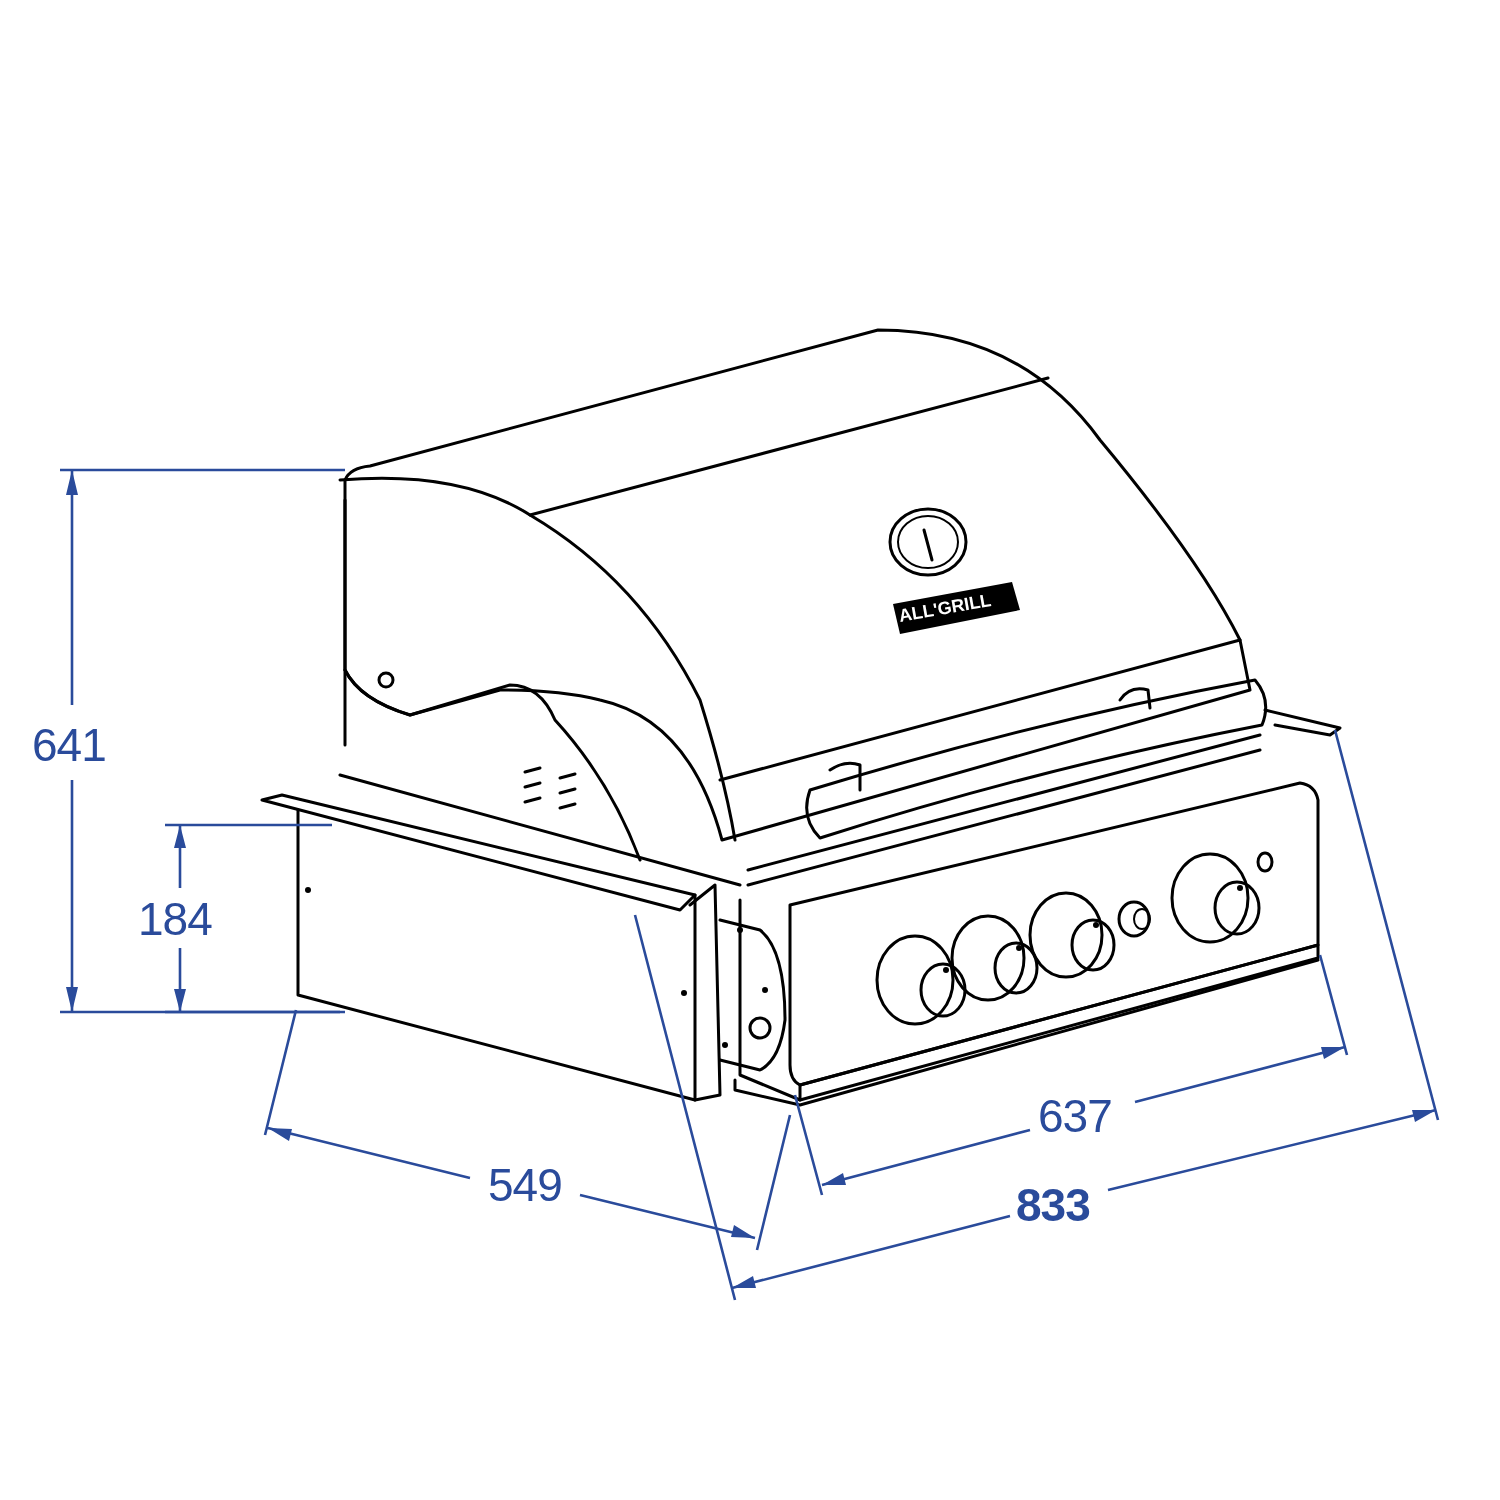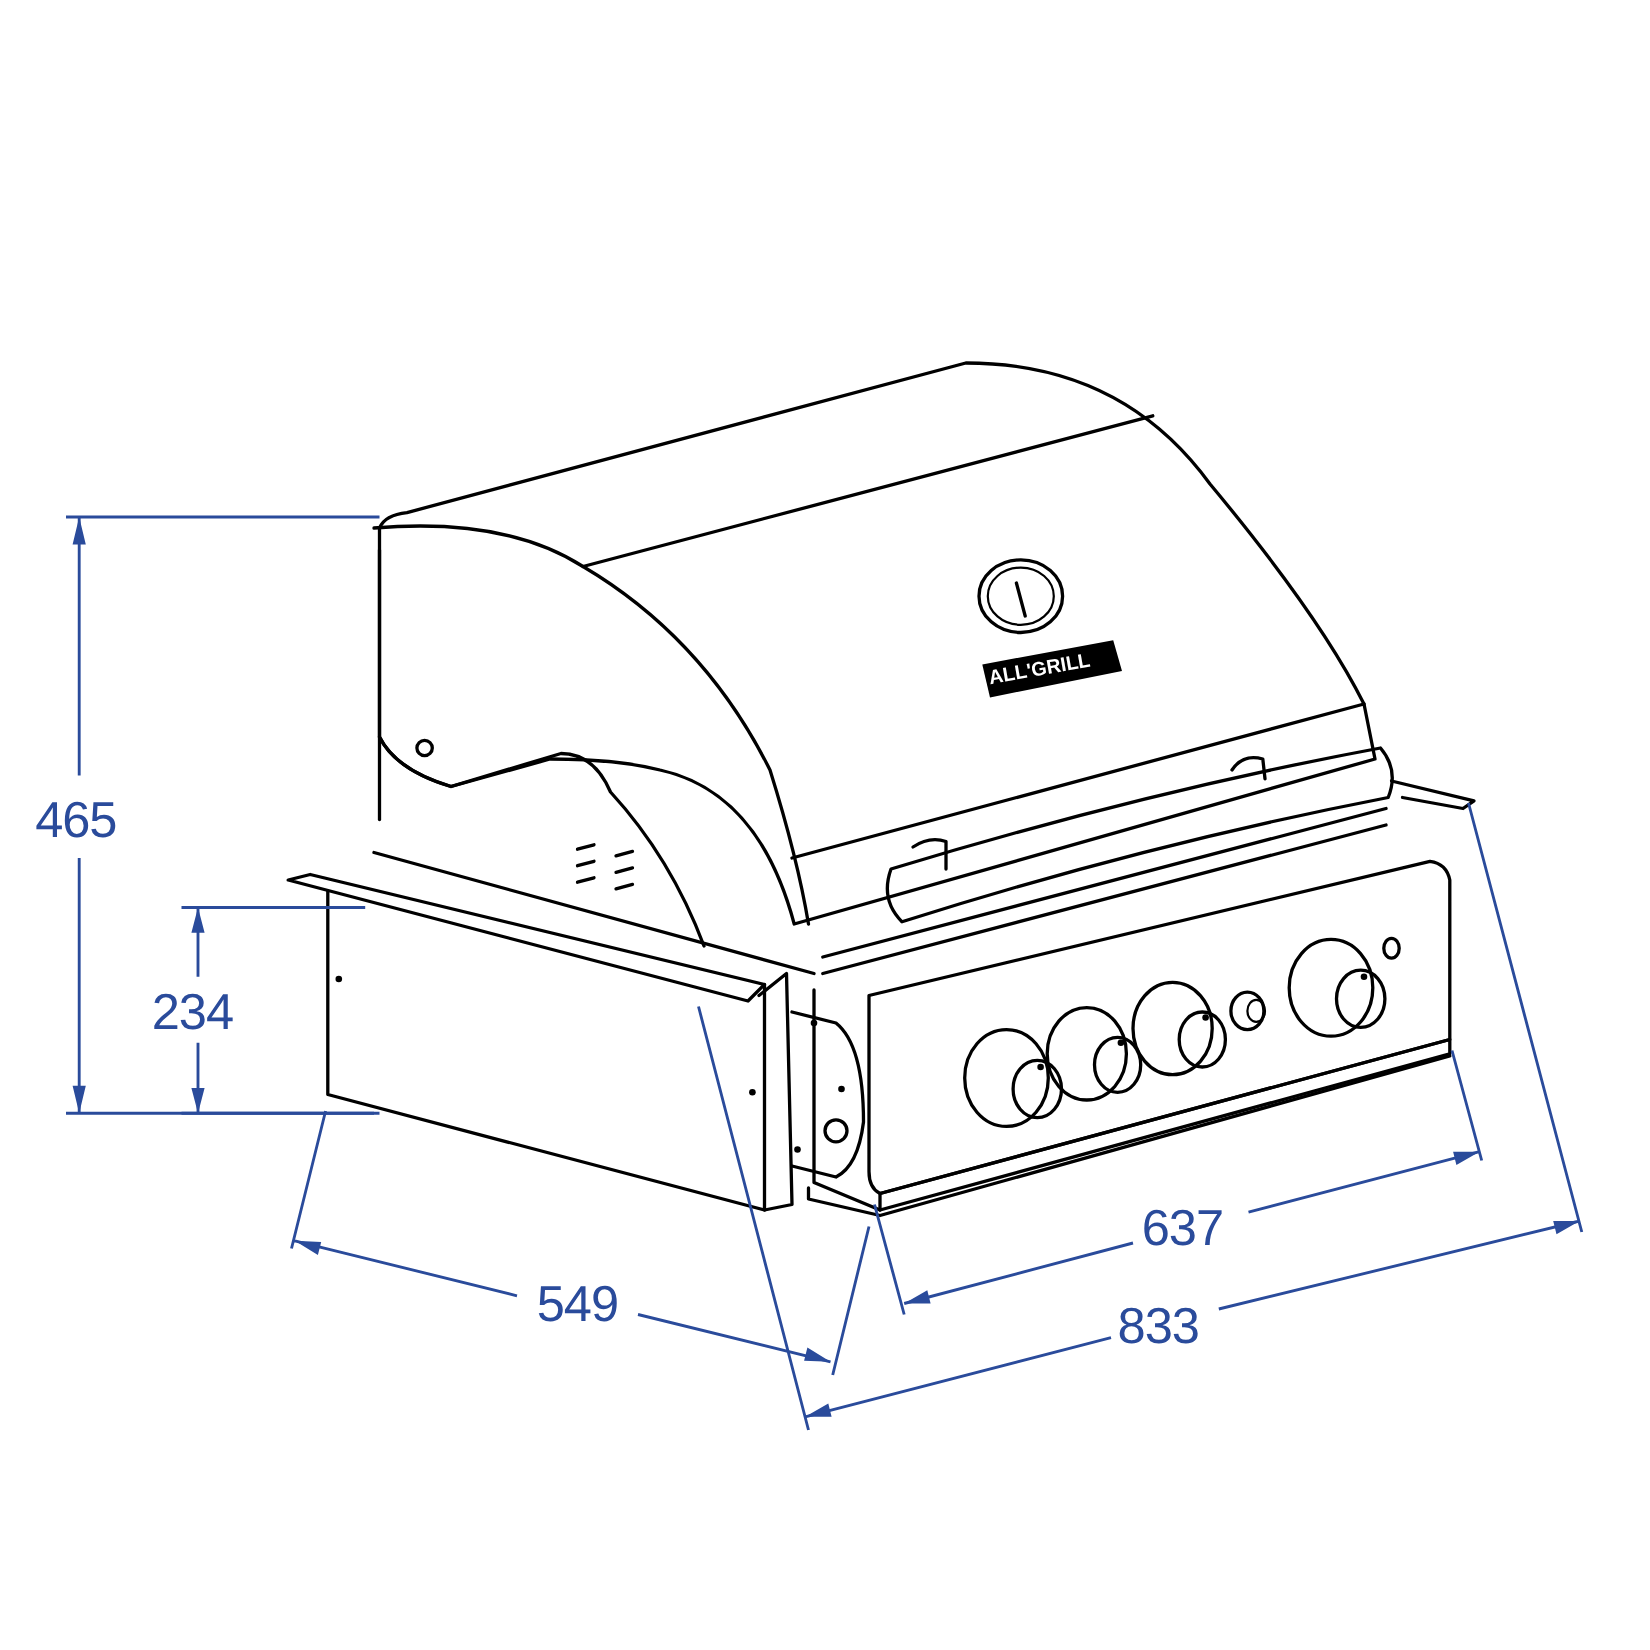--- a/index.html
+++ b/index.html
@@ -117,17 +117,17 @@
     <path class="arr" d="M268 1128 L292 1129 L289 1141 Z M755 1238 L731 1237 L734 1225 Z"></path>
 
     <path class="dim" d="M795 1095 L822 1195 M1320 955 L1347 1055 M822 1185 L1030 1130 M1135 1102 L1345 1047"></path>
     <path class="arr" d="M822 1185 L843 1173 L846 1185 Z M1345 1047 L1324 1059 L1321 1047 Z"></path>
 
     <path class="dim" d="M635 915 L735 1300 M1335 730 L1438 1120 M732 1288 L1010 1216 M1108 1190 L1436 1110"></path>
     <path class="arr" d="M732 1288 L753 1276 L756 1288 Z M1436 1110 L1415 1122 L1412 1110 Z"></path>
   </g>
 </svg>
 
-<div class="dtext" style="left:28px; top:722px;">465</div>
-<div class="dtext" style="left:134px; top:896px;">234</div>
+<div class="dtext" style="left:28px; top:722px;">641</div>
+<div class="dtext" style="left:134px; top:896px;">184</div>
 <div class="dtext" style="left:484px; top:1162px;text-align:right;">549</div>
 <div class="dtext" style="left:1034px; top:1093px;">637</div>
-<div class="dtext" style="left:1012px; top:1182px;">833</div>
+<div class="dtext" style="left:1012px; top:1182px;font-weight:bold;">833</div>
 
 </body></html>

